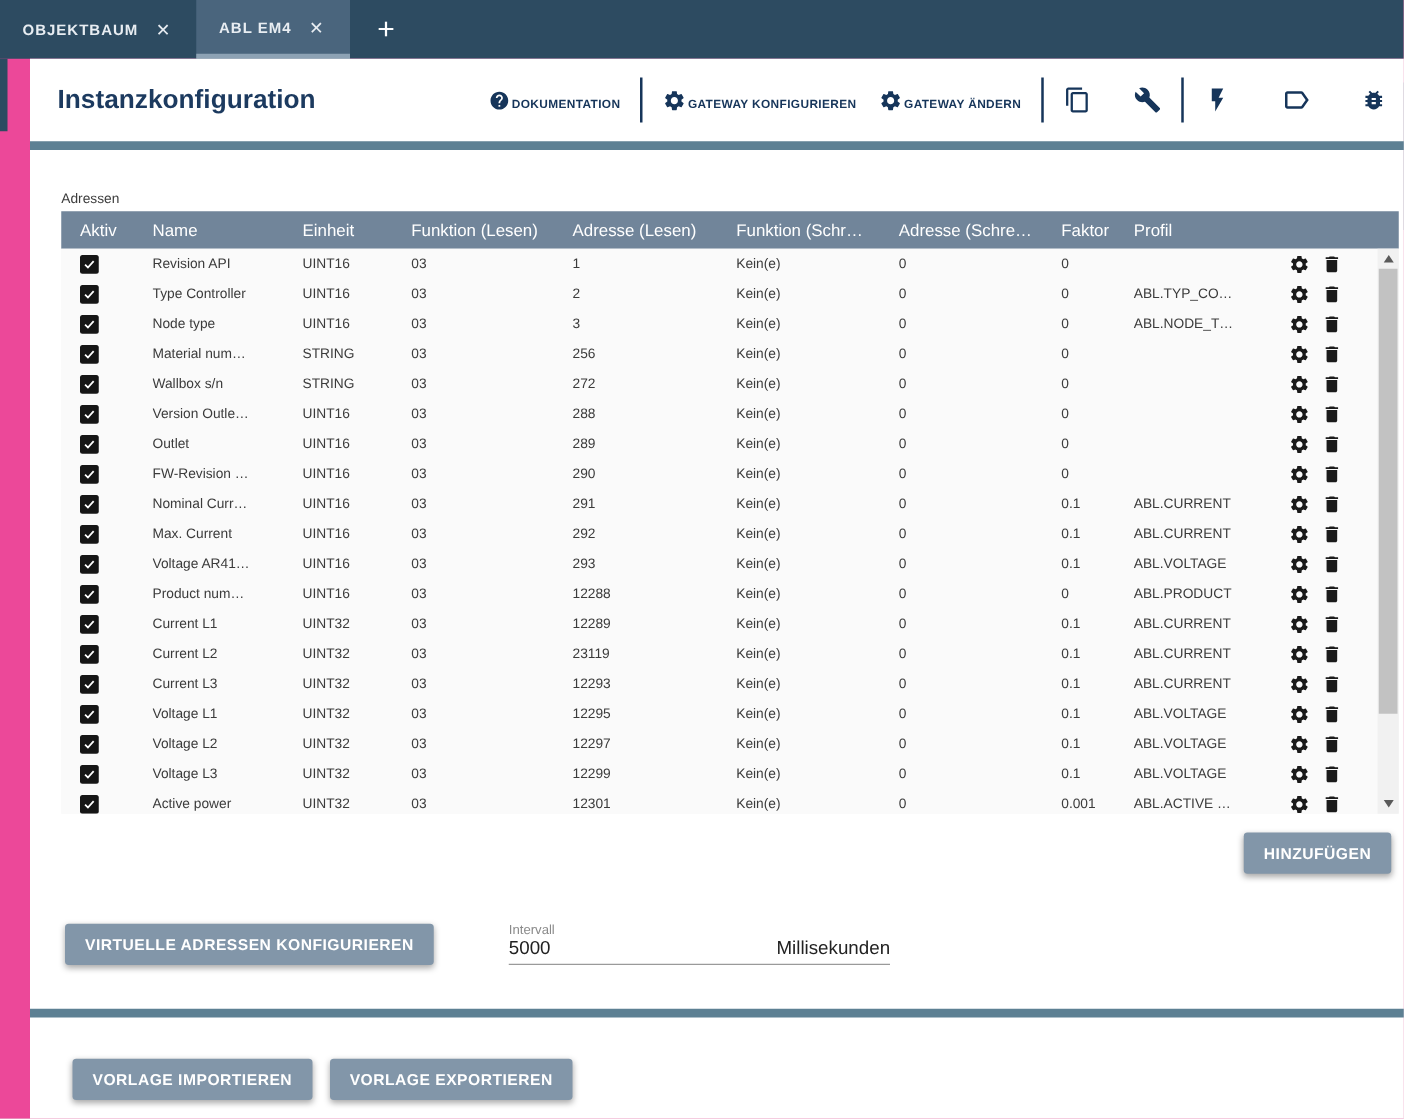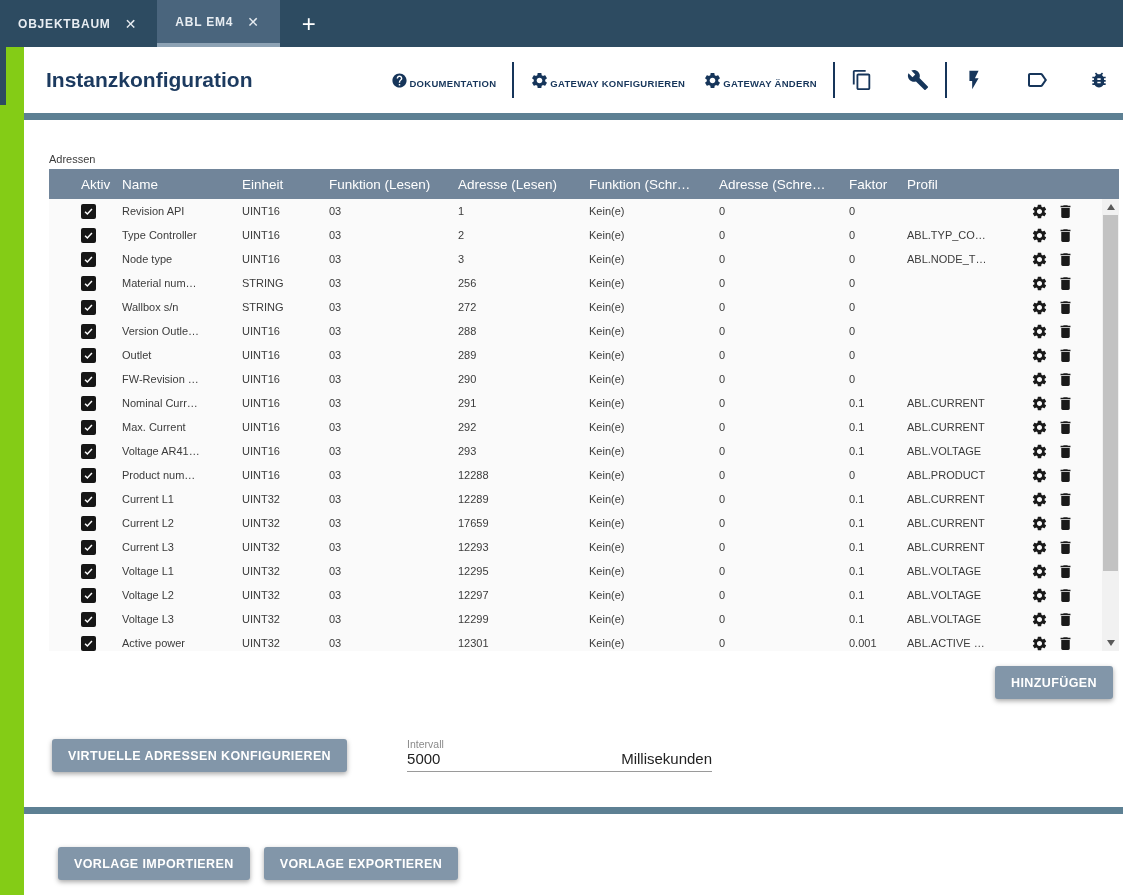--- a/index.html
+++ b/index.html
@@ -1,17 +1,17 @@
 <!DOCTYPE html>
 <html><head>
 <meta charset="utf-8">
 <style>
   * { margin:0; padding:0; box-sizing:border-box; }
   html,body { width:1123px; height:895px; font-family:"Liberation Sans", sans-serif; background:#e1e1e1; overflow:hidden; }
-  .screen { position:relative; width:1123px; height:895px; background:#84cc16; }
+  .screen { position:relative; width:1123px; height:895px; background:#ec4899; }
 
   
   .tabbar { position:absolute; top:0; left:0; width:1123px; height:47px; background:#2d4b61; display:flex; align-items:stretch; }
   .tab { display:flex; align-items:center; gap:14px; padding:0 20px 0 18px; color:#e8edf2; font-size:12px; font-weight:bold; letter-spacing:.8px; cursor:default; }
   .tab.active { background:#4a657d; border-bottom:4px solid #8da2b4; }
   .tab .close { font-size:14px; font-weight:400; line-height:1; }
   .newtab { color:#fff; font-size:24px; font-weight:300; display:flex; align-items:center; padding:0 22px; }
 
   .left-accent { position:absolute; top:47px; left:0; width:6px; height:58px; background:#2d4b61; }
   .page-scroll-thumb { position:absolute; top:66px; right:0; width:6px; height:118px; background:#35536b; }
@@ -33,21 +33,21 @@
   .divider { height:7px; background:#5d8093; }
 
   .content { padding:33px 16px 0 25px; }
   .tbl-label { font-size:11px; color:#3c3c3c; margin-bottom:4px; }
 
   
   .table { position:relative; width:1070px; }
   .thead { display:flex; align-items:center; height:30px; background:#71859a; color:#fff; font-size:13.5px; font-weight:500; }
   .tbody { height:452px; overflow:hidden; background:#fafafa; }
   .trow { display:flex; align-items:center; height:24px; width:1053px; font-size:11px; color:#3b3b3b; background:#fafafa; }
-  .c0{width:73px; padding-left:32px;} .c1{width:120px;} .c2{width:87px;} .c3{width:129px;}
+  .c0{width:73px; padding-left:15px;} .c1{width:120px;} .c2{width:87px;} .c3{width:129px;}
   .c4{width:131px;} .c5{width:130px;} .c6{width:130px;} .c7{width:58px;} .c8{width:119px;}
   .c1,.c2,.c5,.c8 { white-space:nowrap; overflow:hidden; }
   .c-act { flex:1; display:flex; align-items:center; justify-content:flex-end; gap:9px; padding-right:28px; }
   .cb { width:15px; height:15px; background:#161616; border-radius:2px; display:flex; align-items:center; justify-content:center; cursor:pointer; }
   .icon-btn { cursor:pointer; display:flex; align-items:center; }
 
   
   .vscroll { position:absolute; top:30px; right:0; width:17px; height:452px; background:#f1f1f1; }
   .vs-arrow { position:absolute; left:0; width:17px; height:16px; display:flex; align-items:center; justify-content:center; }
   .vs-up { top:0; } .vs-dn { bottom:0; }
@@ -561,21 +561,21 @@
     <span class="c0">
       <span class="cb">
         <svg width="11" height="11" viewBox="0 0 24 24">
                     <path fill="none" stroke="#ffffff" stroke-width="3.2" d="M4.5 12.5l5 5 10-11"></path>
                   </svg>
       </span>
     </span>
     <span class="c1">Current L2</span>
     <span class="c2">UINT32</span>
     <span class="c3">03</span>
-    <span class="c4">17659</span>
+    <span class="c4">23119</span>
     <span class="c5">Kein(e)</span>
     <span class="c6">0</span>
     <span class="c7">0.1</span>
     <span class="c8">ABL.CURRENT</span>
     <span class="c-act">
       <span class="icon-btn">
         <svg width="17" height="17" viewBox="0 0 24 24" fill="#1a1a1a">
                     <path d="M19.14 12.94c.04-.3.06-.61.06-.94 0-.32-.02-.64-.07-.94l2.03-1.58c.18-.14.23-.41.12-.61l-1.92-3.32c-.12-.22-.37-.29-.59-.22l-2.39.96c-.5-.38-1.03-.7-1.62-.94l-.36-2.54c-.04-.24-.24-.41-.48-.41h-3.84c-.24 0-.43.17-.47.41l-.36 2.54c-.59.24-1.13.57-1.62.94l-2.39-.96c-.22-.08-.47 0-.59.22L2.74 8.87c-.12.21-.08.47.12.61l2.03 1.58c-.05.3-.09.63-.09.94s.02.64.07.94l-2.03 1.58c-.18.14-.23.41-.12.61l1.92 3.32c.12.22.37.29.59.22l2.39-.96c.5.38 1.03.7 1.62.94l.36 2.54c.05.24.24.41.48.41h3.84c.24 0 .44-.17.47-.41l.36-2.54c.59-.24 1.13-.56 1.62-.94l2.39.96c.22.08.47 0 .59-.22l1.92-3.32c.12-.22.07-.47-.12-.61l-2.01-1.58zM12 15.6c-1.98 0-3.6-1.62-3.6-3.6s1.62-3.6 3.6-3.6 3.6 1.62 3.6 3.6-1.62 3.6-3.6 3.6z"></path>
                   </svg>
       </span>

